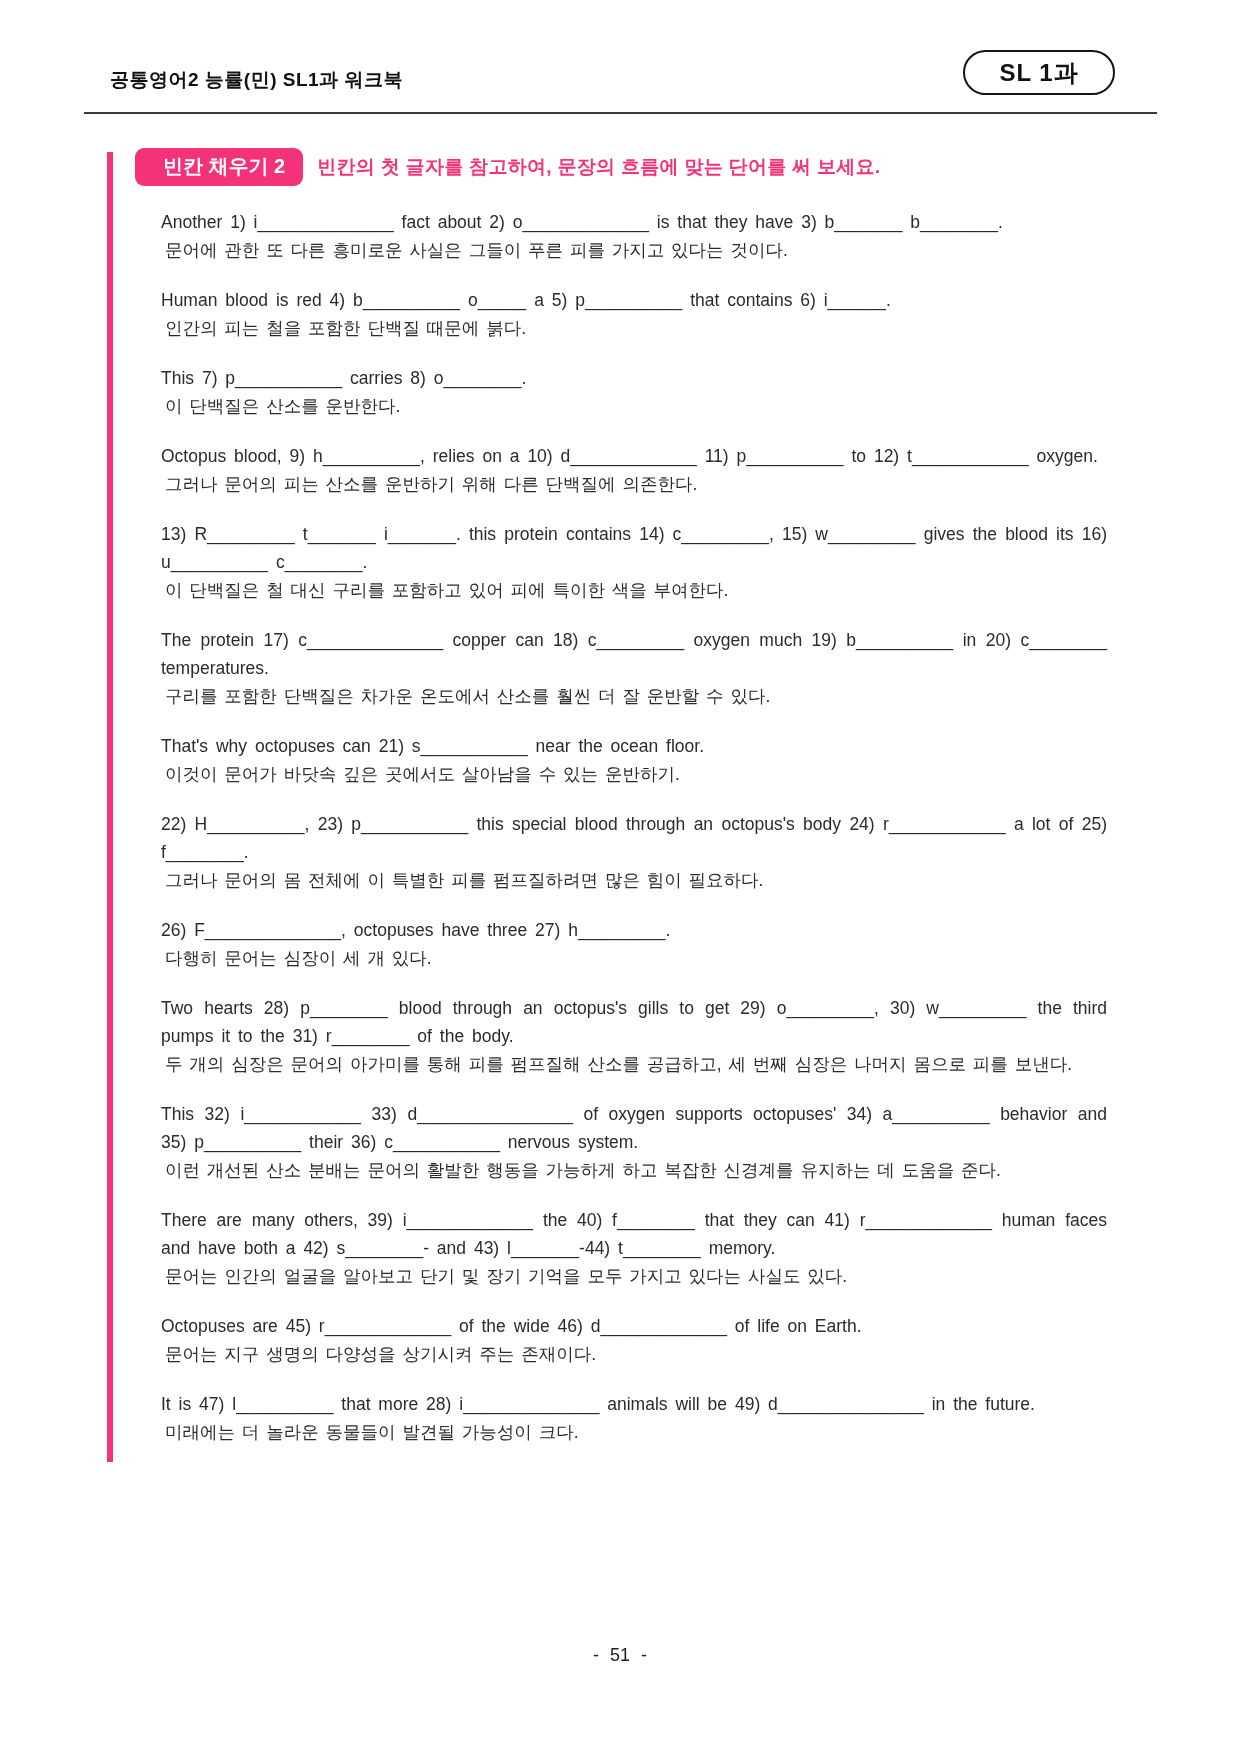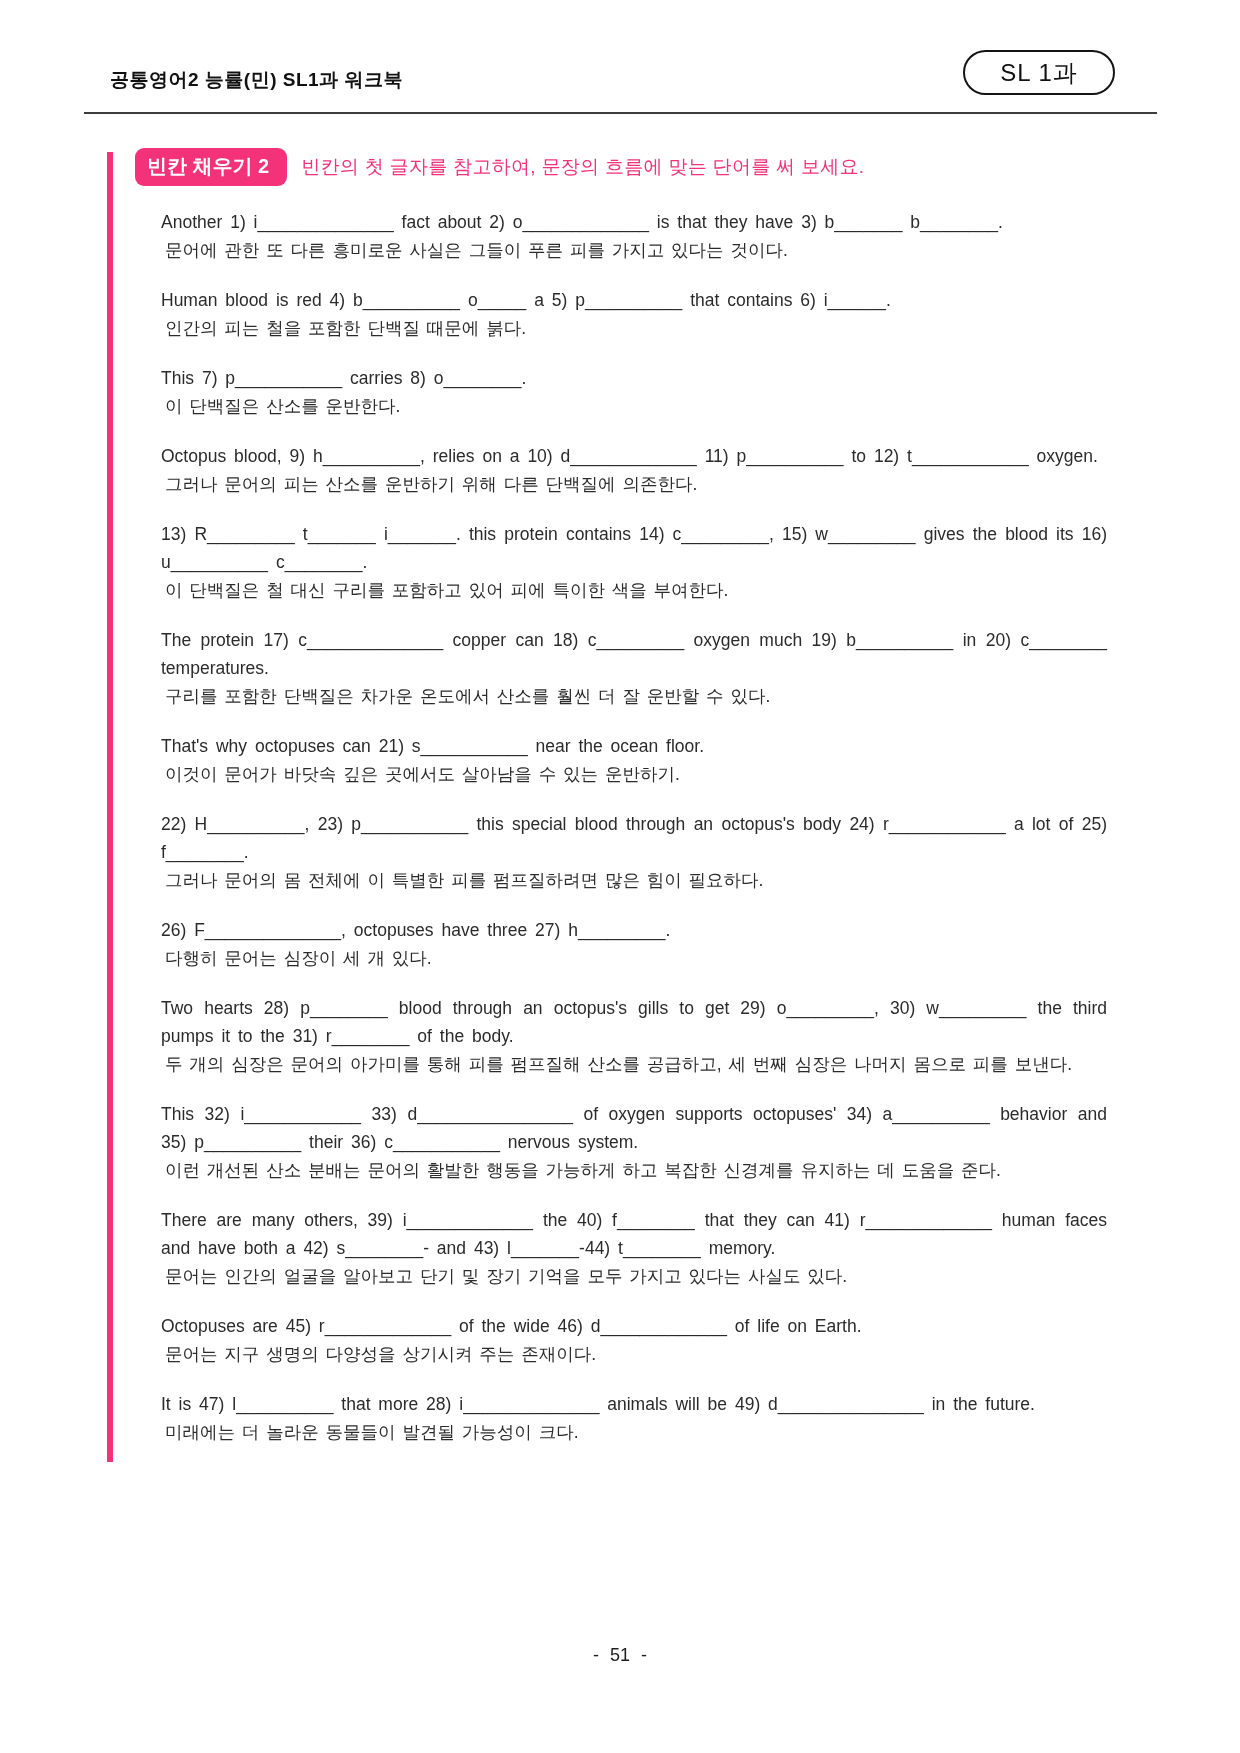--- a/index.html
+++ b/index.html
@@ -8,40 +8,40 @@
     font-family:"Liberation Sans","DejaVu Sans",sans-serif;color:#2b2b2b;
   }
   .header-title{
     position:absolute;left:110px;top:67px;font-size:19px;font-weight:bold;color:#111;
     letter-spacing:0.5px;
   }
   .chapter-badge{
     position:absolute;left:963px;top:50px;width:152px;height:45px;
     border:2px solid #141414;border-radius:23px;box-sizing:border-box;
     display:flex;align-items:center;justify-content:center;
-    font-size:24px;font-weight:normal;color:#111;letter-spacing:1px;background:#fff;
+    font-size:24px;font-weight:bold;color:#111;letter-spacing:1px;background:#fff;
   }
   .header-rule{
     position:absolute;left:84px;top:112px;width:1073px;height:0;
     border-top:2px solid #3c3c3c;
   }
   .content{position:absolute;left:107px;top:148px;width:1002px;}
   .accent-bar{
     position:absolute;left:0;top:4px;width:6px;height:calc(100% - 10px);
     background:#f4327a;
   }
   .section-header{
     margin-left:28px;display:flex;align-items:center;gap:14px;margin-bottom:22px;
   }
   .section-label{
     background:#f4327a;color:#ffffff;font-weight:bold;font-size:20px;
-    padding:5px 18px 6px 12px;border-radius:9px;white-space:nowrap;
+    padding:5px 18px 6px 28px;border-radius:9px;white-space:nowrap;
   }
   .section-instruction{
-    color:#f4327a;font-weight:normal;font-size:19px;letter-spacing:0.3px;
+    color:#f4327a;font-weight:bold;font-size:19px;letter-spacing:0.3px;
   }
   .paragraphs{margin-left:28px;width:972px;}
   .para{margin-bottom:22px;font-size:17.5px;line-height:28px;}
   .para .en{text-align:justify;word-spacing:3px;color:#2b2b2b;margin-left:26px;}
   .para .ko{text-align:justify;word-spacing:2px;color:#2b2b2b;margin-left:30px;}
   .footer{
     position:absolute;top:1645px;left:0;width:100%;text-align:center;
     font-size:18px;color:#1e1e1e;word-spacing:6px;
   }
 </style>

